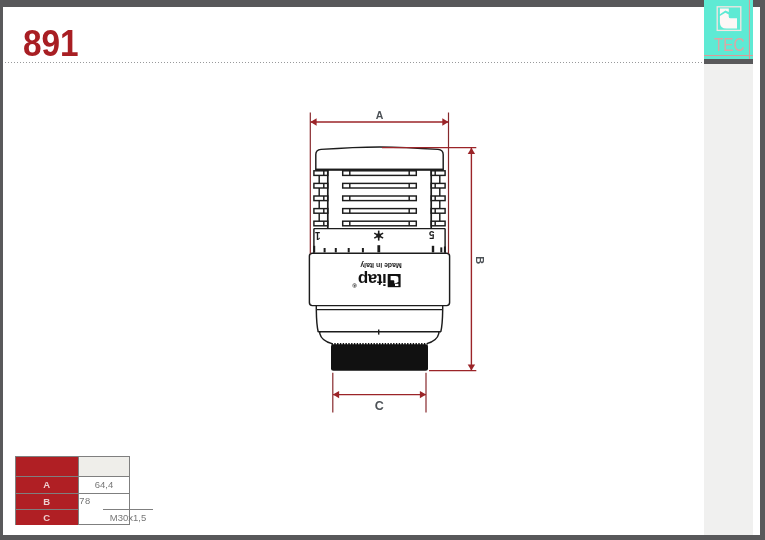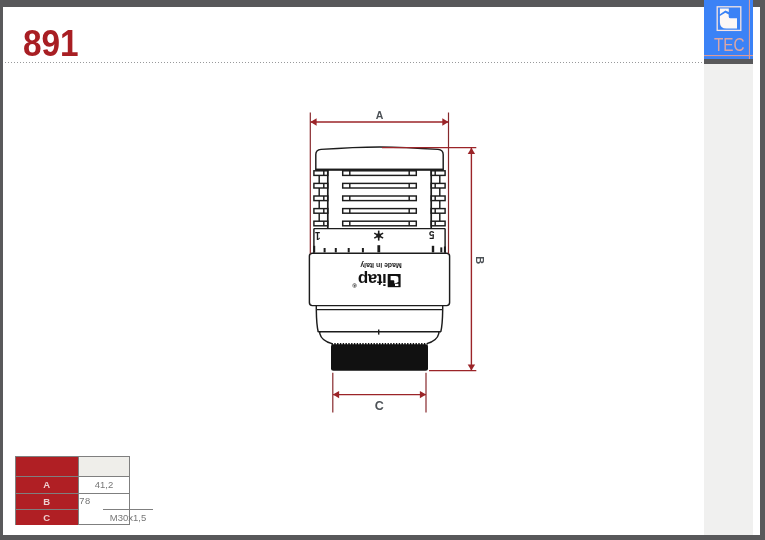--- a/index.html
+++ b/index.html
@@ -20,21 +20,21 @@
 <div class="abs" style="left:760px;top:0;width:5px;height:540px;background:#59595b;"></div>
 
 <div class="abs" style="left:704px;top:63px;width:49px;height:472px;background:#f0f0ef;"></div>
 
 <div class="abs" style="left:22.5px;top:24.5px;font-size:37.5px;line-height:37.5px;font-weight:bold;color:#a81e23;transform:scaleX(0.89);transform-origin:0 0;">891</div>
 
 <div class="abs" style="left:5px;top:62px;width:699px;height:1px;background:repeating-linear-gradient(90deg,#98999b 0 1px,transparent 1px 3px);"></div>
 
 <div class="abs" style="left:704px;top:58px;width:49px;height:6px;background:#59595b;"></div>
 
-<div class="abs" style="left:704px;top:0;width:49px;height:59px;background:#3b82f6;">
+<div class="abs" style="left:704px;top:0;width:49px;height:59px;background:#5eead4;">
 
   <svg class="abs" style="left:0;top:0;" width="49" height="59" viewBox="0 0 49 59">
     <rect x="13.2" y="6.8" width="23.6" height="23.6" fill="none" stroke="#f6e4e2" stroke-width="1.3"></rect>
     <path d="M15.9,16.1 L21.4,12.8 L24.7,14.5 L24.7,16.4 Q24.7,18.3 26.6,18.3 L33.0,18.3 L33.0,28.6 L22.5,28.6 Q15.9,28.6 15.9,22.3 Z" fill="#fdf7f6"></path>
     <path d="M15.9,8.5 L24.8,8.5 L24.8,12.0 L21.4,10.4 L18.4,12.6 L15.9,14.3 Z" fill="#fdf7f6"></path>
 
     <rect x="44.9" y="0" width="1.1" height="59" fill="#d99a98"></rect>
 
     <rect x="0" y="55" width="49" height="1.1" fill="#d99a98"></rect>
 
@@ -191,20 +191,20 @@
     <text x="379.3" y="410" font-size="12.5" font-weight="bold" fill="#4c5156" text-anchor="middle">C</text>
   </g>
 </svg>
 
 <div class="abs" style="left:14.5px;top:456px;width:115.5px;height:69px;border:1px solid #7f7f7f;box-sizing:border-box;font-size:9.5px;">
 
   <div class="abs" style="left:0;top:0;width:63.5px;height:19.2px;background:#b01f24;border-right:1px solid #7f7f7f;box-sizing:border-box;"></div>
   <div class="abs" style="left:63.5px;top:0;width:50px;height:19.2px;background:#efeeea;"></div>
 
   <div class="abs" style="left:0;top:19.2px;width:63.5px;height:16.4px;background:#b01f24;border-top:1px solid #7f7f7f;border-right:1px solid #7f7f7f;box-sizing:border-box;color:#eecfcf;font-weight:bold;text-align:center;line-height:16.4px;">A</div>
-  <div class="abs" style="left:63.5px;top:19.2px;width:50px;height:16.4px;border-top:1px solid #7f7f7f;box-sizing:border-box;color:#777;text-align:center;line-height:16.4px;">41,2</div>
+  <div class="abs" style="left:63.5px;top:19.2px;width:50px;height:16.4px;border-top:1px solid #7f7f7f;box-sizing:border-box;color:#777;text-align:center;line-height:16.4px;">64,4</div>
 
   <div class="abs" style="left:0;top:35.6px;width:63.5px;height:16.4px;background:#b01f24;border-top:1px solid #7f7f7f;border-right:1px solid #7f7f7f;box-sizing:border-box;color:#eecfcf;font-weight:bold;text-align:center;line-height:16.4px;">B</div>
   <div class="abs" style="left:63.5px;top:35.6px;width:50px;height:16.4px;border-top:1px solid #7f7f7f;box-sizing:border-box;color:#777;text-align:left;line-height:16.4px;font-family:Liberation Mono, monospace;">78</div>
 
   <div class="abs" style="left:0;top:52px;width:63.5px;height:16.4px;background:#b01f24;border-top:1px solid #7f7f7f;border-right:1px solid #7f7f7f;box-sizing:border-box;color:#eecfcf;font-weight:bold;text-align:center;line-height:16.4px;">C</div>
   <div class="abs" style="left:63.5px;top:52px;width:50px;height:16.4px;border-top:1px solid #7f7f7f;box-sizing:border-box;color:#777;text-align:center;line-height:16.4px;margin-left:24px;">M30x1,5</div>
 </div>
 
 </body></html>

